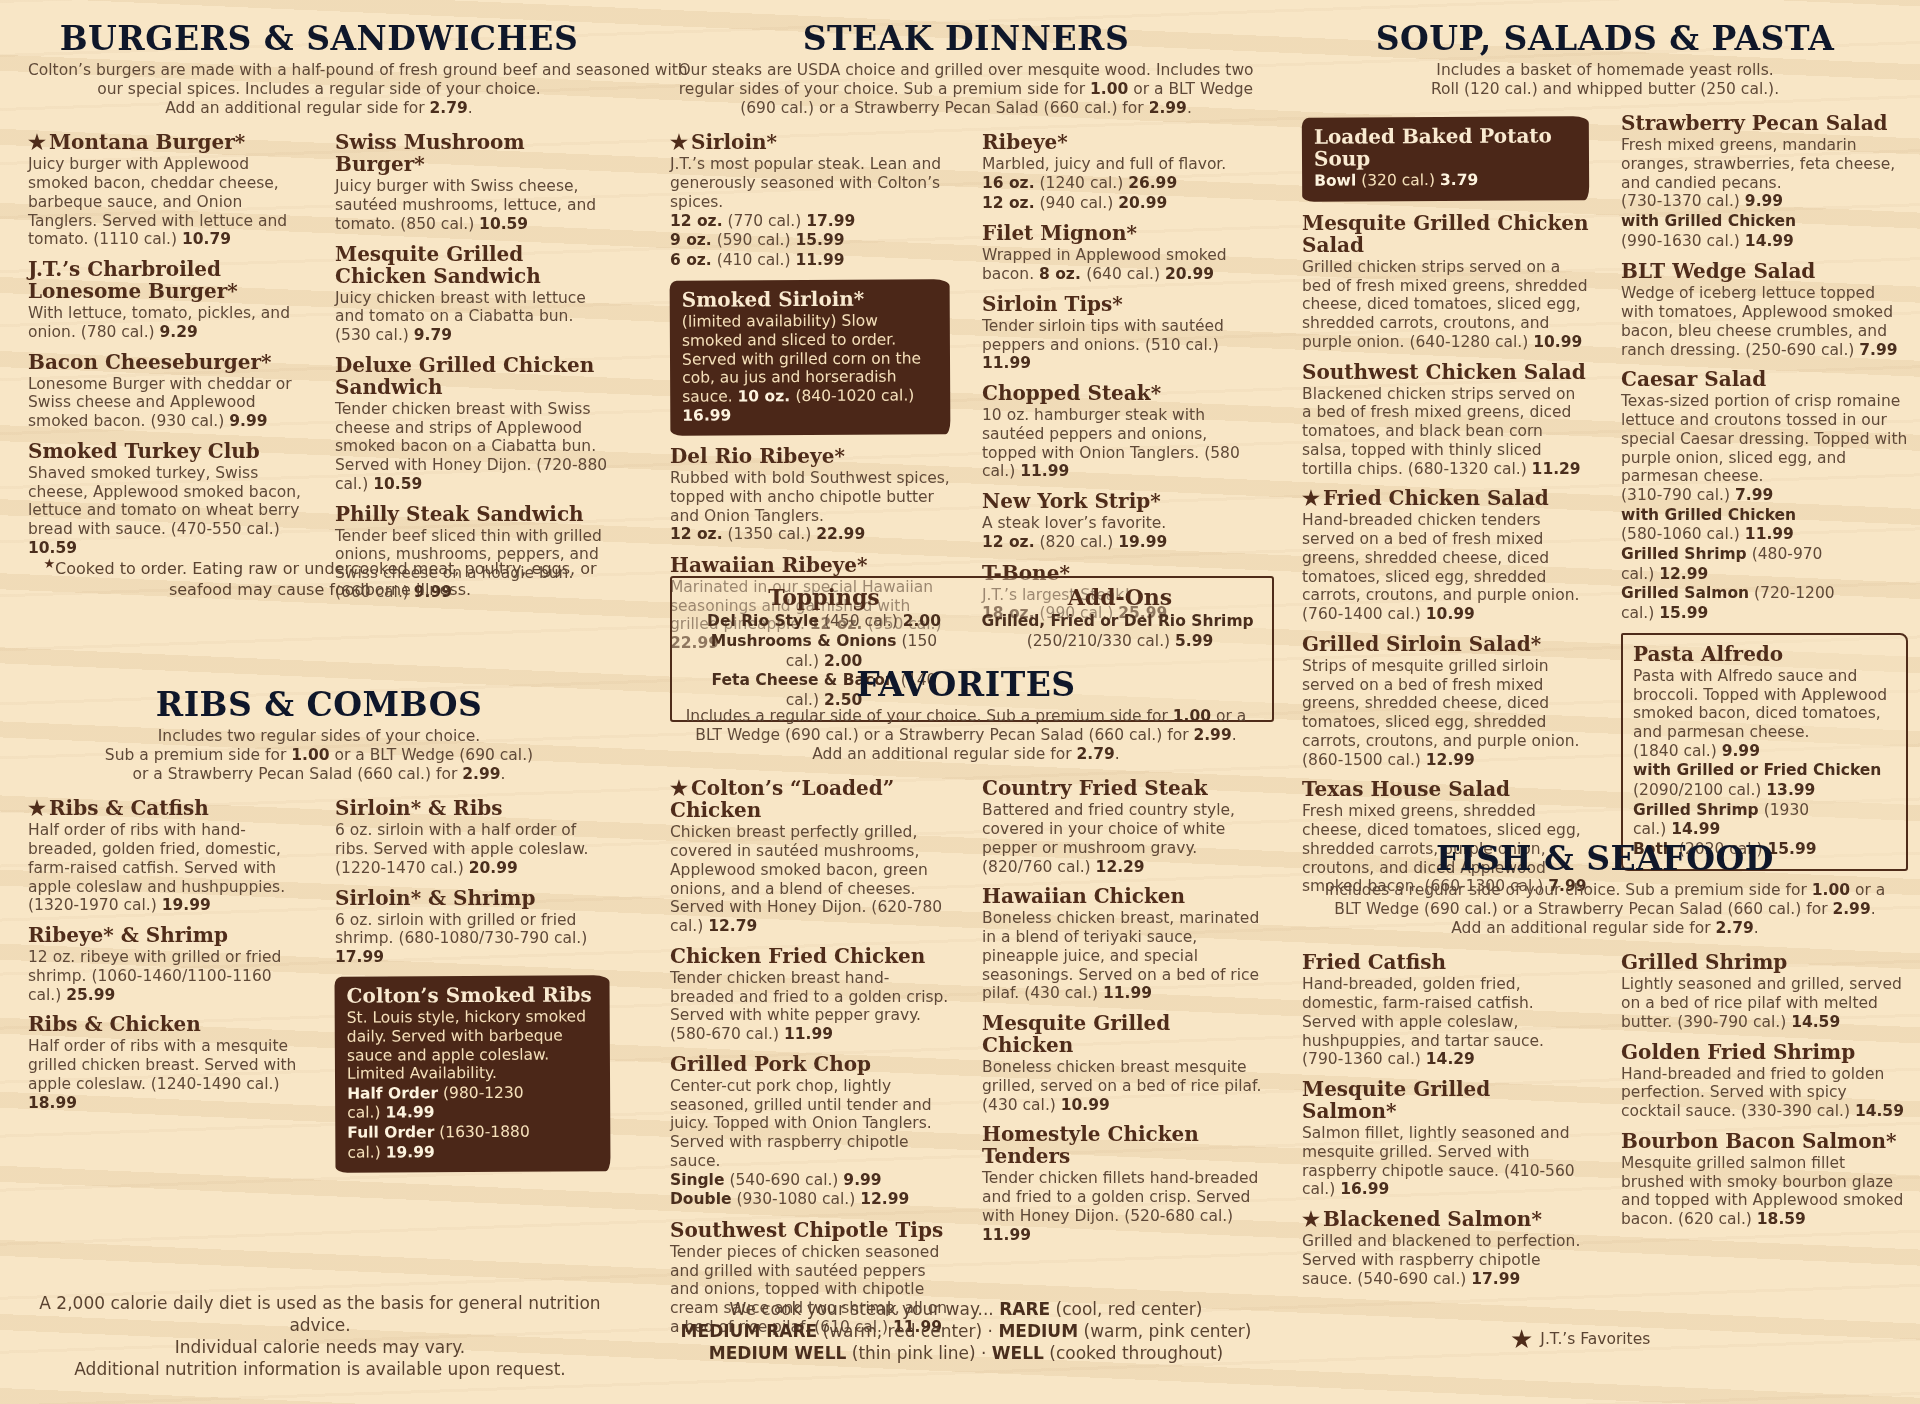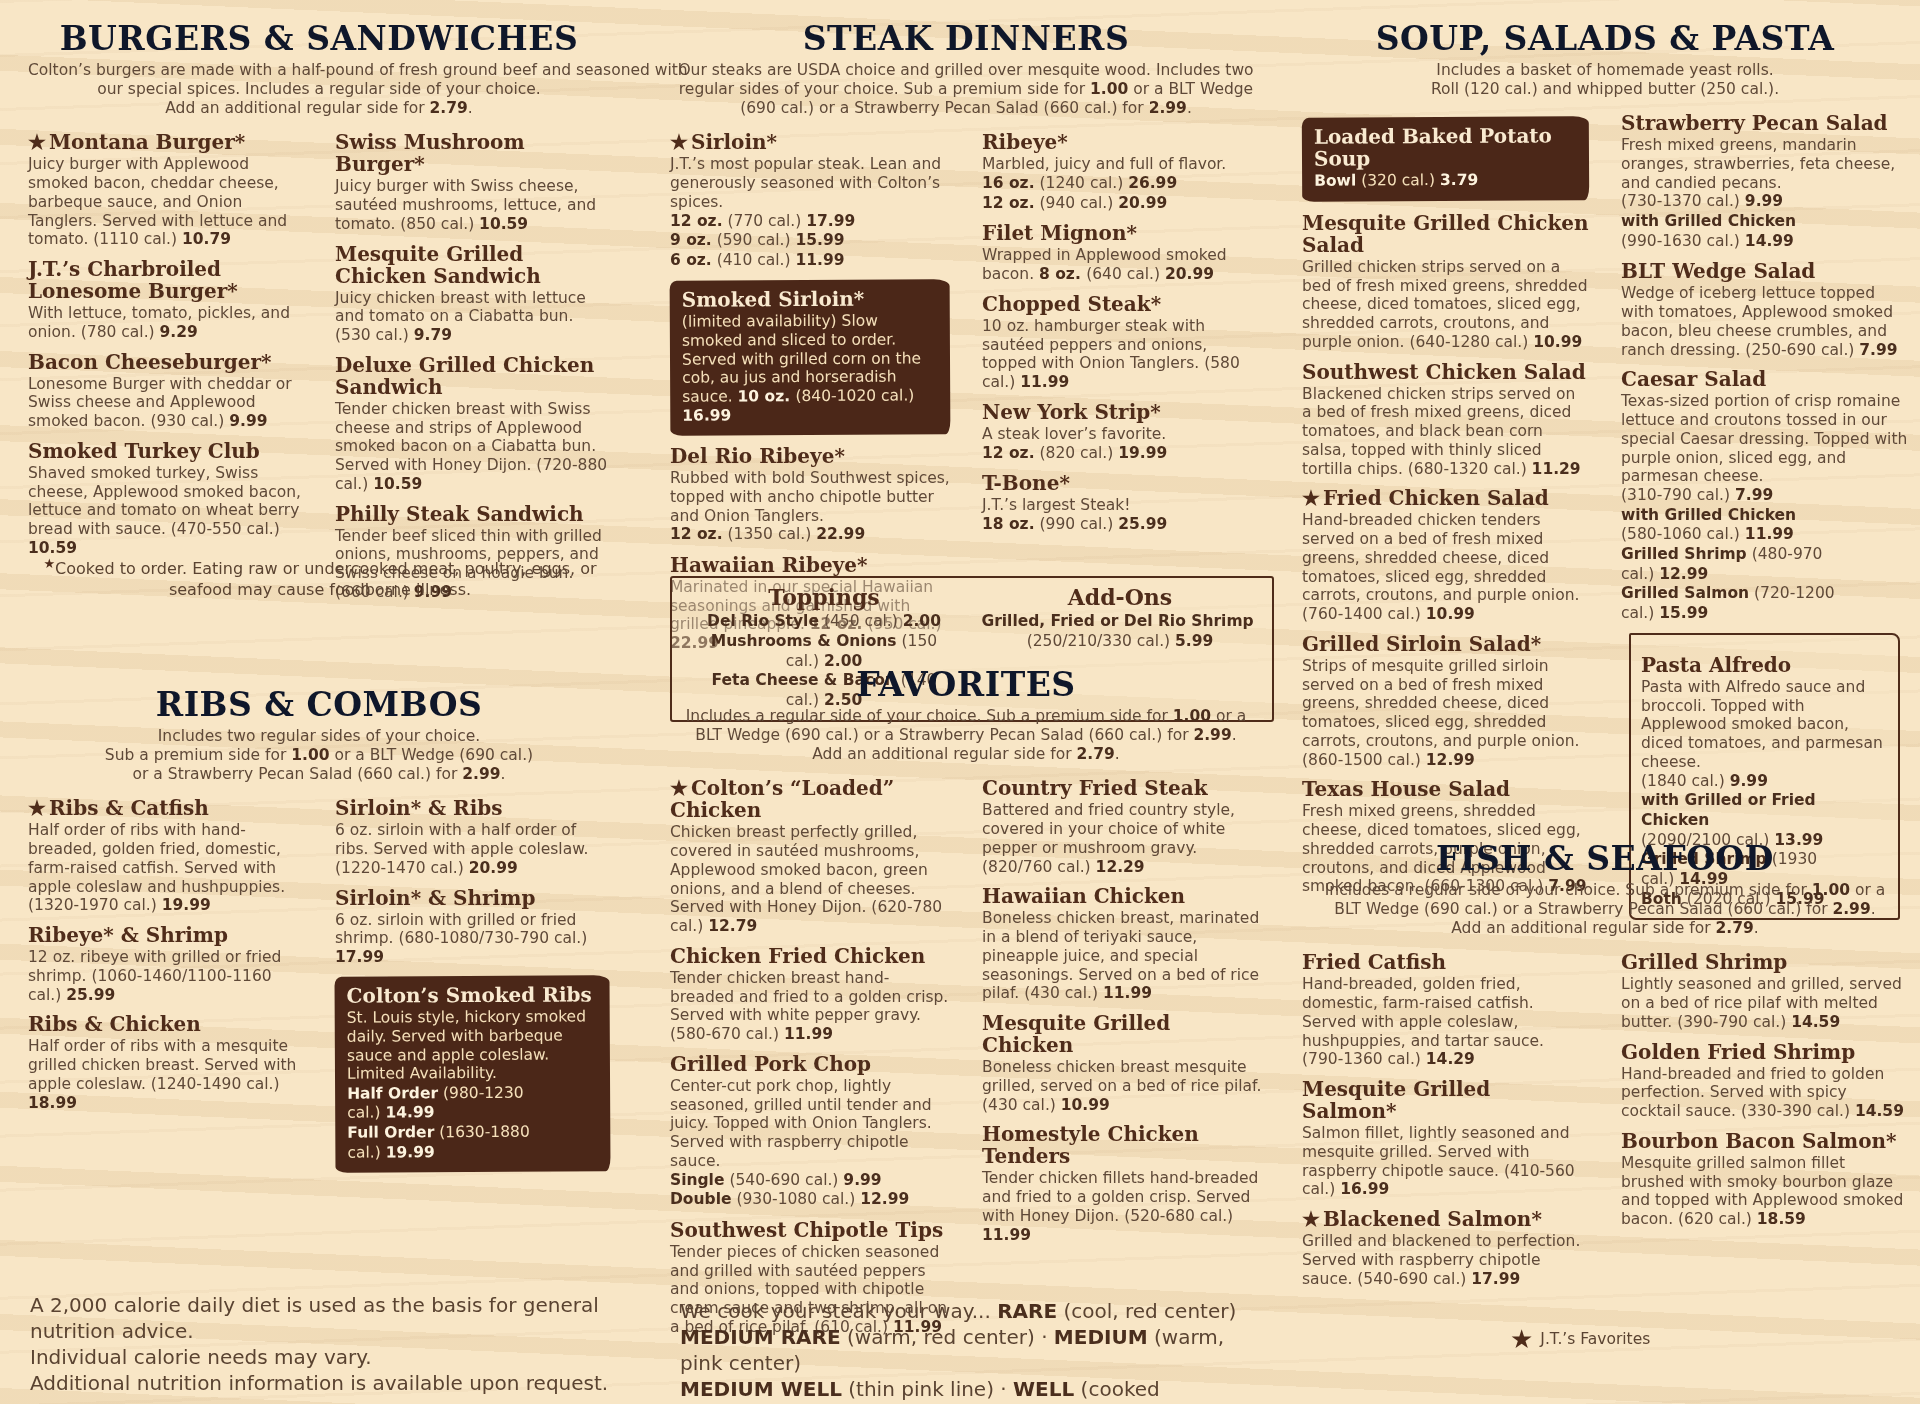--- a/index.html
+++ b/index.html
@@ -19,27 +19,27 @@
   .item-name{font-family:"DejaVu Serif",serif;font-weight:bold;font-size:20px;line-height:1.1;color:#4f2c1a;margin:0 0 2px}
   .star{margin-right:3px}
   .item-desc{font-size:15.5px;line-height:1.21;margin:0}
   .item-note{font-size:15.5px;line-height:1.25;margin:0}
   .price-row{font-size:15.5px;line-height:1.27}
   b,.row-price,.row-label,.seg-b{font-weight:bold;color:#4a2e1d}
   .dark-box{background:#4b2718;color:#f5e0ba;padding:8px 12px 10px;margin:5px 0 11px;border-radius:7px 16px 5px 12px / 9px 7px 14px 6px;transform:rotate(-.3deg)}
   .dark-box .item{margin-bottom:0}
   .dark-box .item-name{color:#f9ead0}
   .dark-box b,.dark-box .row-label,.dark-box .row-price{color:#fdf3de}
-  .outline-box{border:2px solid #4f2c1a;padding:19px 10px 9px;margin:5px 8px 10px;border-radius:2px 8px 3px 7px;background:rgba(248,230,198,.4)}
+  .outline-box{border:2px solid #4f2c1a;padding:8px 10px 9px;margin:5px 0 10px;border-radius:2px 8px 3px 7px;background:rgba(248,230,198,.4)}
   .outline-box .item{margin-bottom:0}
   #disclaimer{position:absolute;text-align:center;font-size:16px;line-height:1.3;color:#5a4331}
   #box-toppings{position:absolute;border:2px solid #4f2c1a;border-radius:3px;display:flex;padding:7px 4px 9px;background:rgba(248,230,198,.4)}
   .half{flex:1;text-align:center}
   .box-title{font-family:"DejaVu Serif",serif;font-weight:bold;font-size:22px;line-height:1.1;color:#4f2c1a;margin-bottom:3px}
-  .footer-block{position:absolute;font-size:20px;line-height:1.3;text-align:left;color:#5a4331}
+  .footer-block{position:absolute;font-size:17px;line-height:1.3;text-align:center;color:#5a4331}
   #footer-note{position:absolute;display:flex;align-items:center;gap:7px;color:#4f2c1a}
   #footer-note .big-star{font-size:26px;line-height:1}
   #footer-note .note-text{font-size:15.5px;color:#5a4331}
   #sec-burgers{left:28px;top:22px;width:582px}
   #disclaimer{left:40px;top:556px;width:560px}
   #sec-ribs{left:28px;top:688px;width:582px}
   #sec-steaks{left:670px;top:22px;width:592px}
   #box-toppings{left:670px;top:576px;width:592px}
   #sec-favorites{left:670px;top:668px;width:592px}
   #sec-soup{left:1302px;top:22px;width:606px}
@@ -182,20 +182,24 @@
             <h3 class="item-name"><span class="name-text">Ribeye*</span></h3>
             <p class="item-desc"><span class="desc-text">Marbled, juicy and full of flavor. </span></p>
             <div class="price-row"><b class="row-label">16 oz.</b>&nbsp;<span class="row-cal">(1240 cal.)</span>&nbsp;<b class="row-price">26.99</b></div>
             <div class="price-row"><b class="row-label">12 oz.</b>&nbsp;<span class="row-cal">(940 cal.)</span>&nbsp;<b class="row-price">20.99</b></div>
           </div>
           <div class="item">
             <h3 class="item-name"><span class="name-text">Filet Mignon*</span></h3>
             <p class="item-desc"><span class="desc-text">Wrapped in Applewood smoked bacon. </span><b class="row-label">8 oz. </b><span class="row-cal">(640 cal.) </span><b class="row-price">20.99</b></p>
           </div>
           <div class="item">
+            <h3 class="item-name"><span class="name-text">Sirloin Tips*</span></h3>
+            <p class="item-desc"><span class="desc-text">Tender sirloin tips with sautéed peppers and onions. </span><span class="row-cal">(510 cal.) </span><b class="row-price">11.99</b></p>
+          </div>
+          <div class="item">
             <h3 class="item-name"><span class="name-text">Chopped Steak*</span></h3>
             <p class="item-desc"><span class="desc-text">10 oz. hamburger steak with sautéed peppers and onions, topped with Onion Tanglers. </span><span class="row-cal">(580 cal.) </span><b class="row-price">11.99</b></p>
           </div>
           <div class="item">
             <h3 class="item-name"><span class="name-text">New York Strip*</span></h3>
             <p class="item-desc"><span class="desc-text">A steak lover’s favorite. </span></p>
             <div class="price-row"><b class="row-label">12 oz.</b>&nbsp;<span class="row-cal">(820 cal.)</span>&nbsp;<b class="row-price">19.99</b></div>
           </div>
           <div class="item">
             <h3 class="item-name"><span class="name-text">T-Bone*</span></h3>

